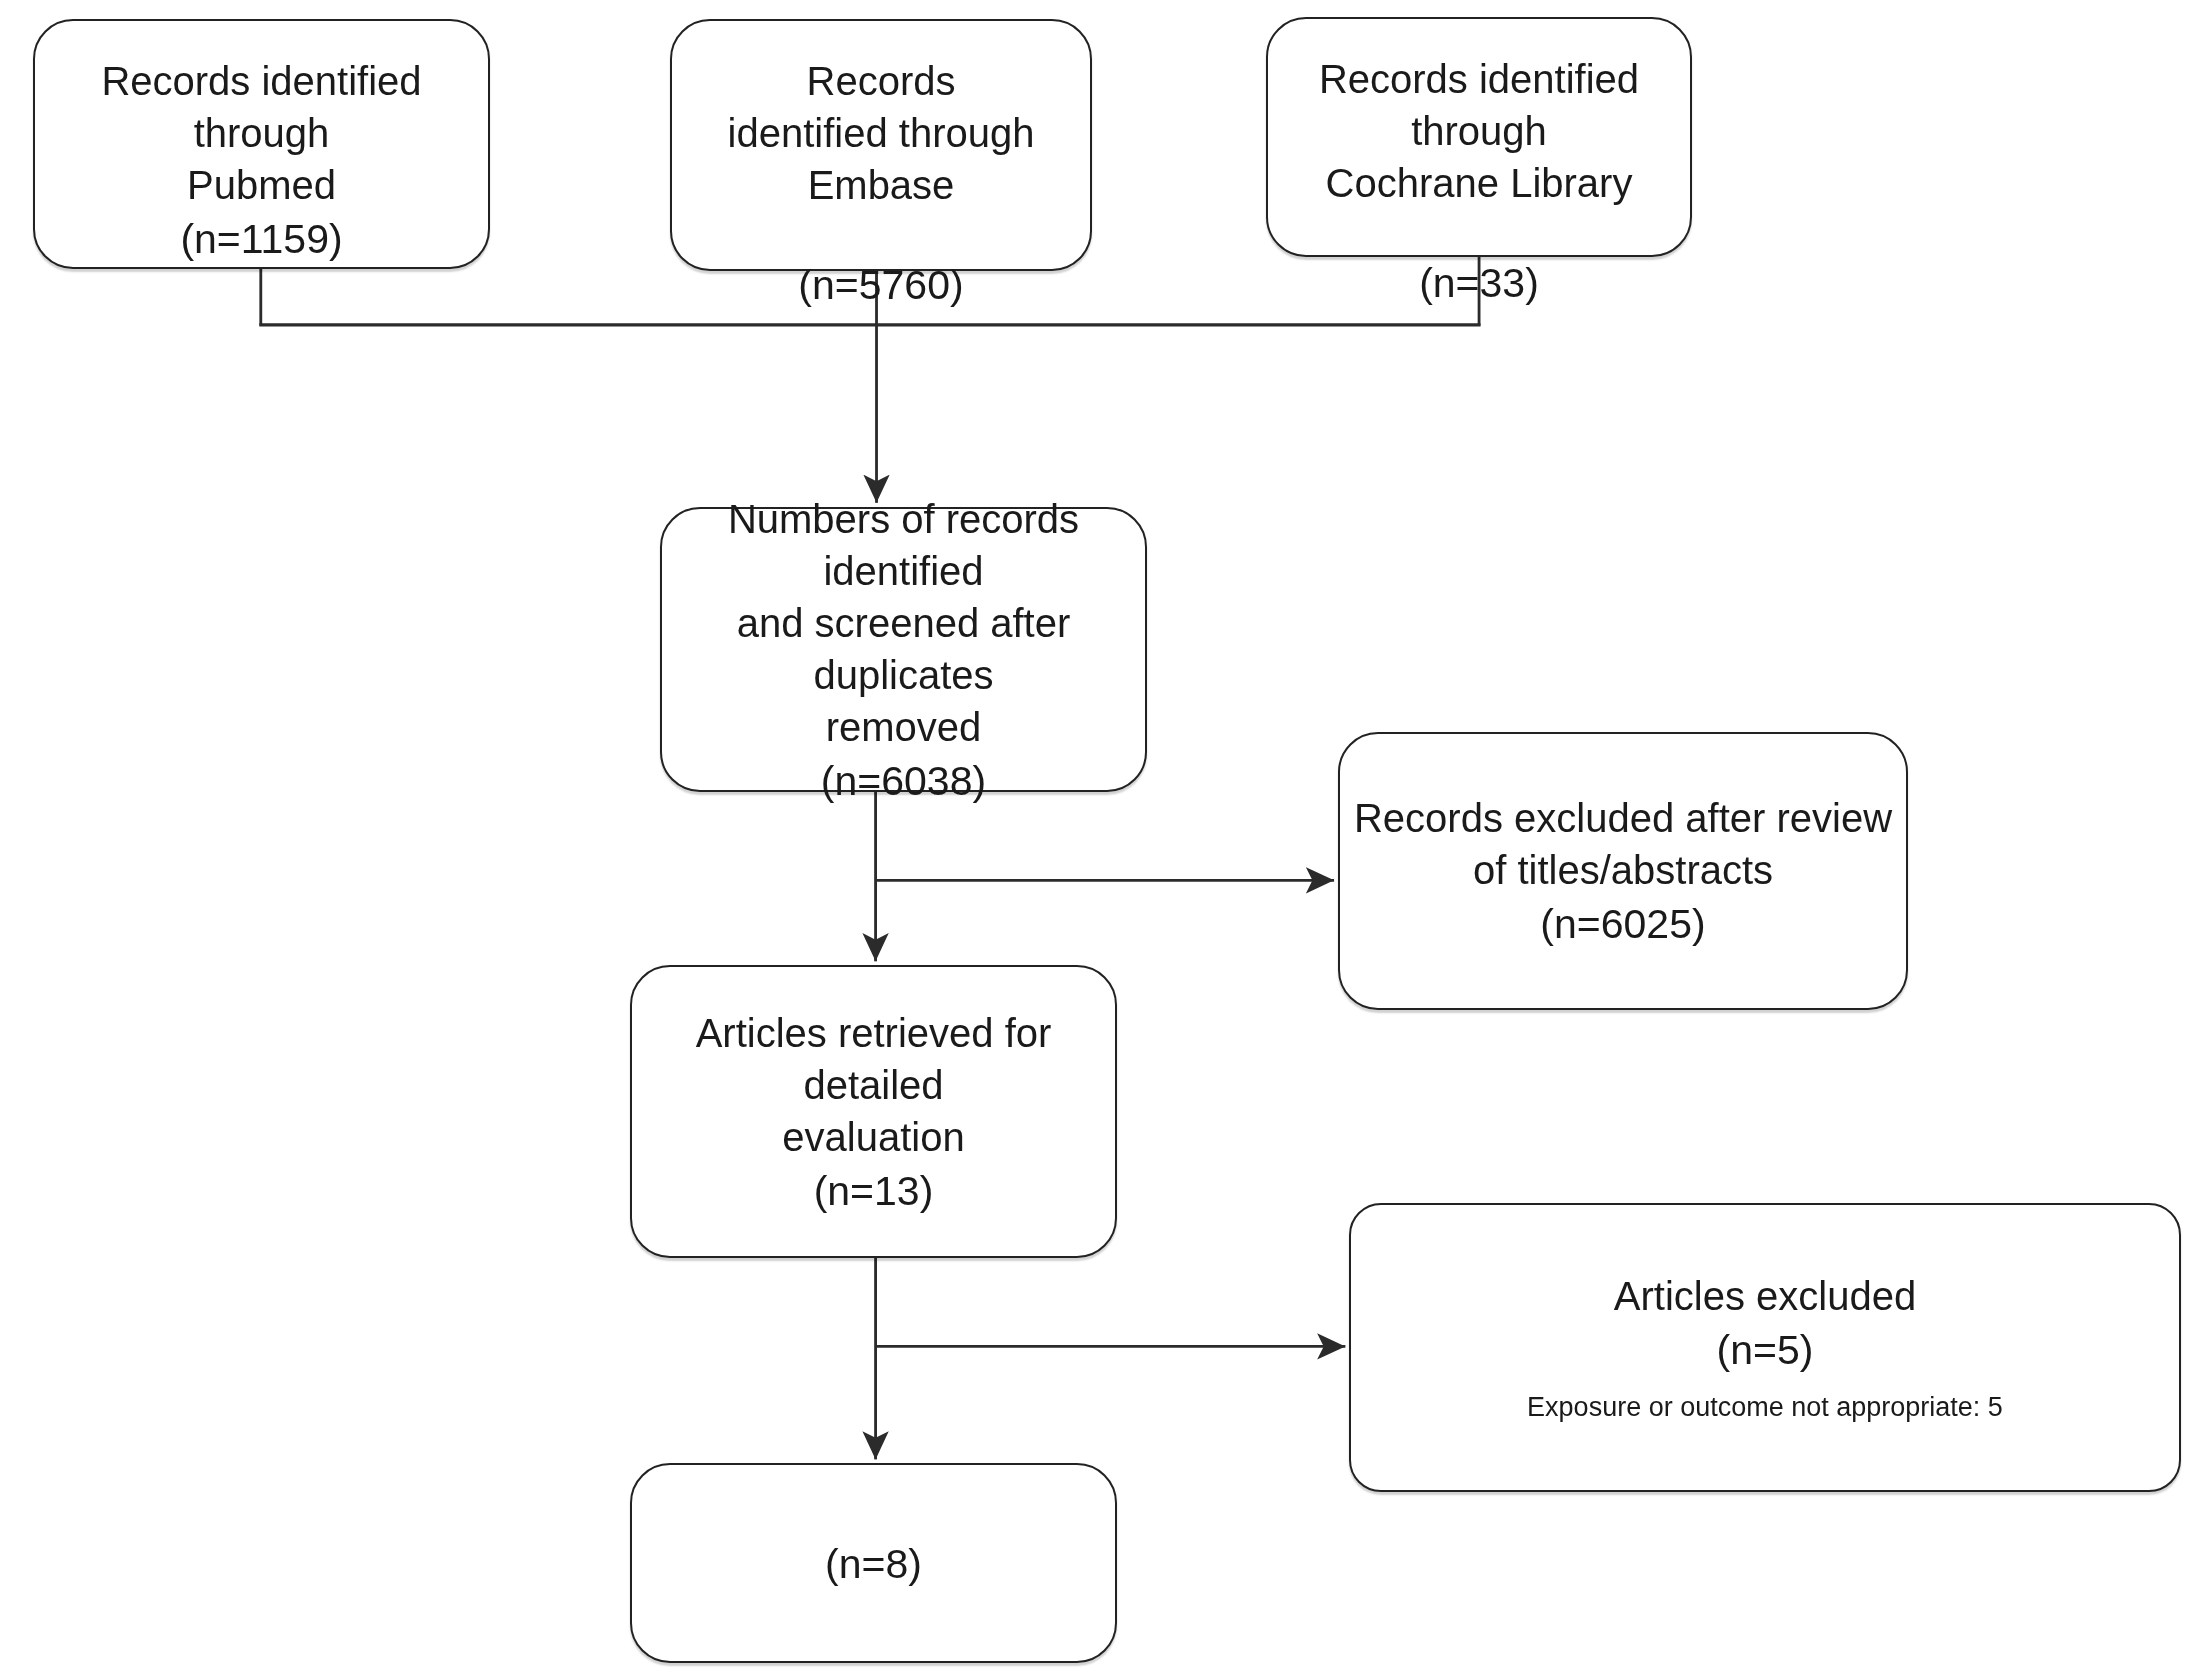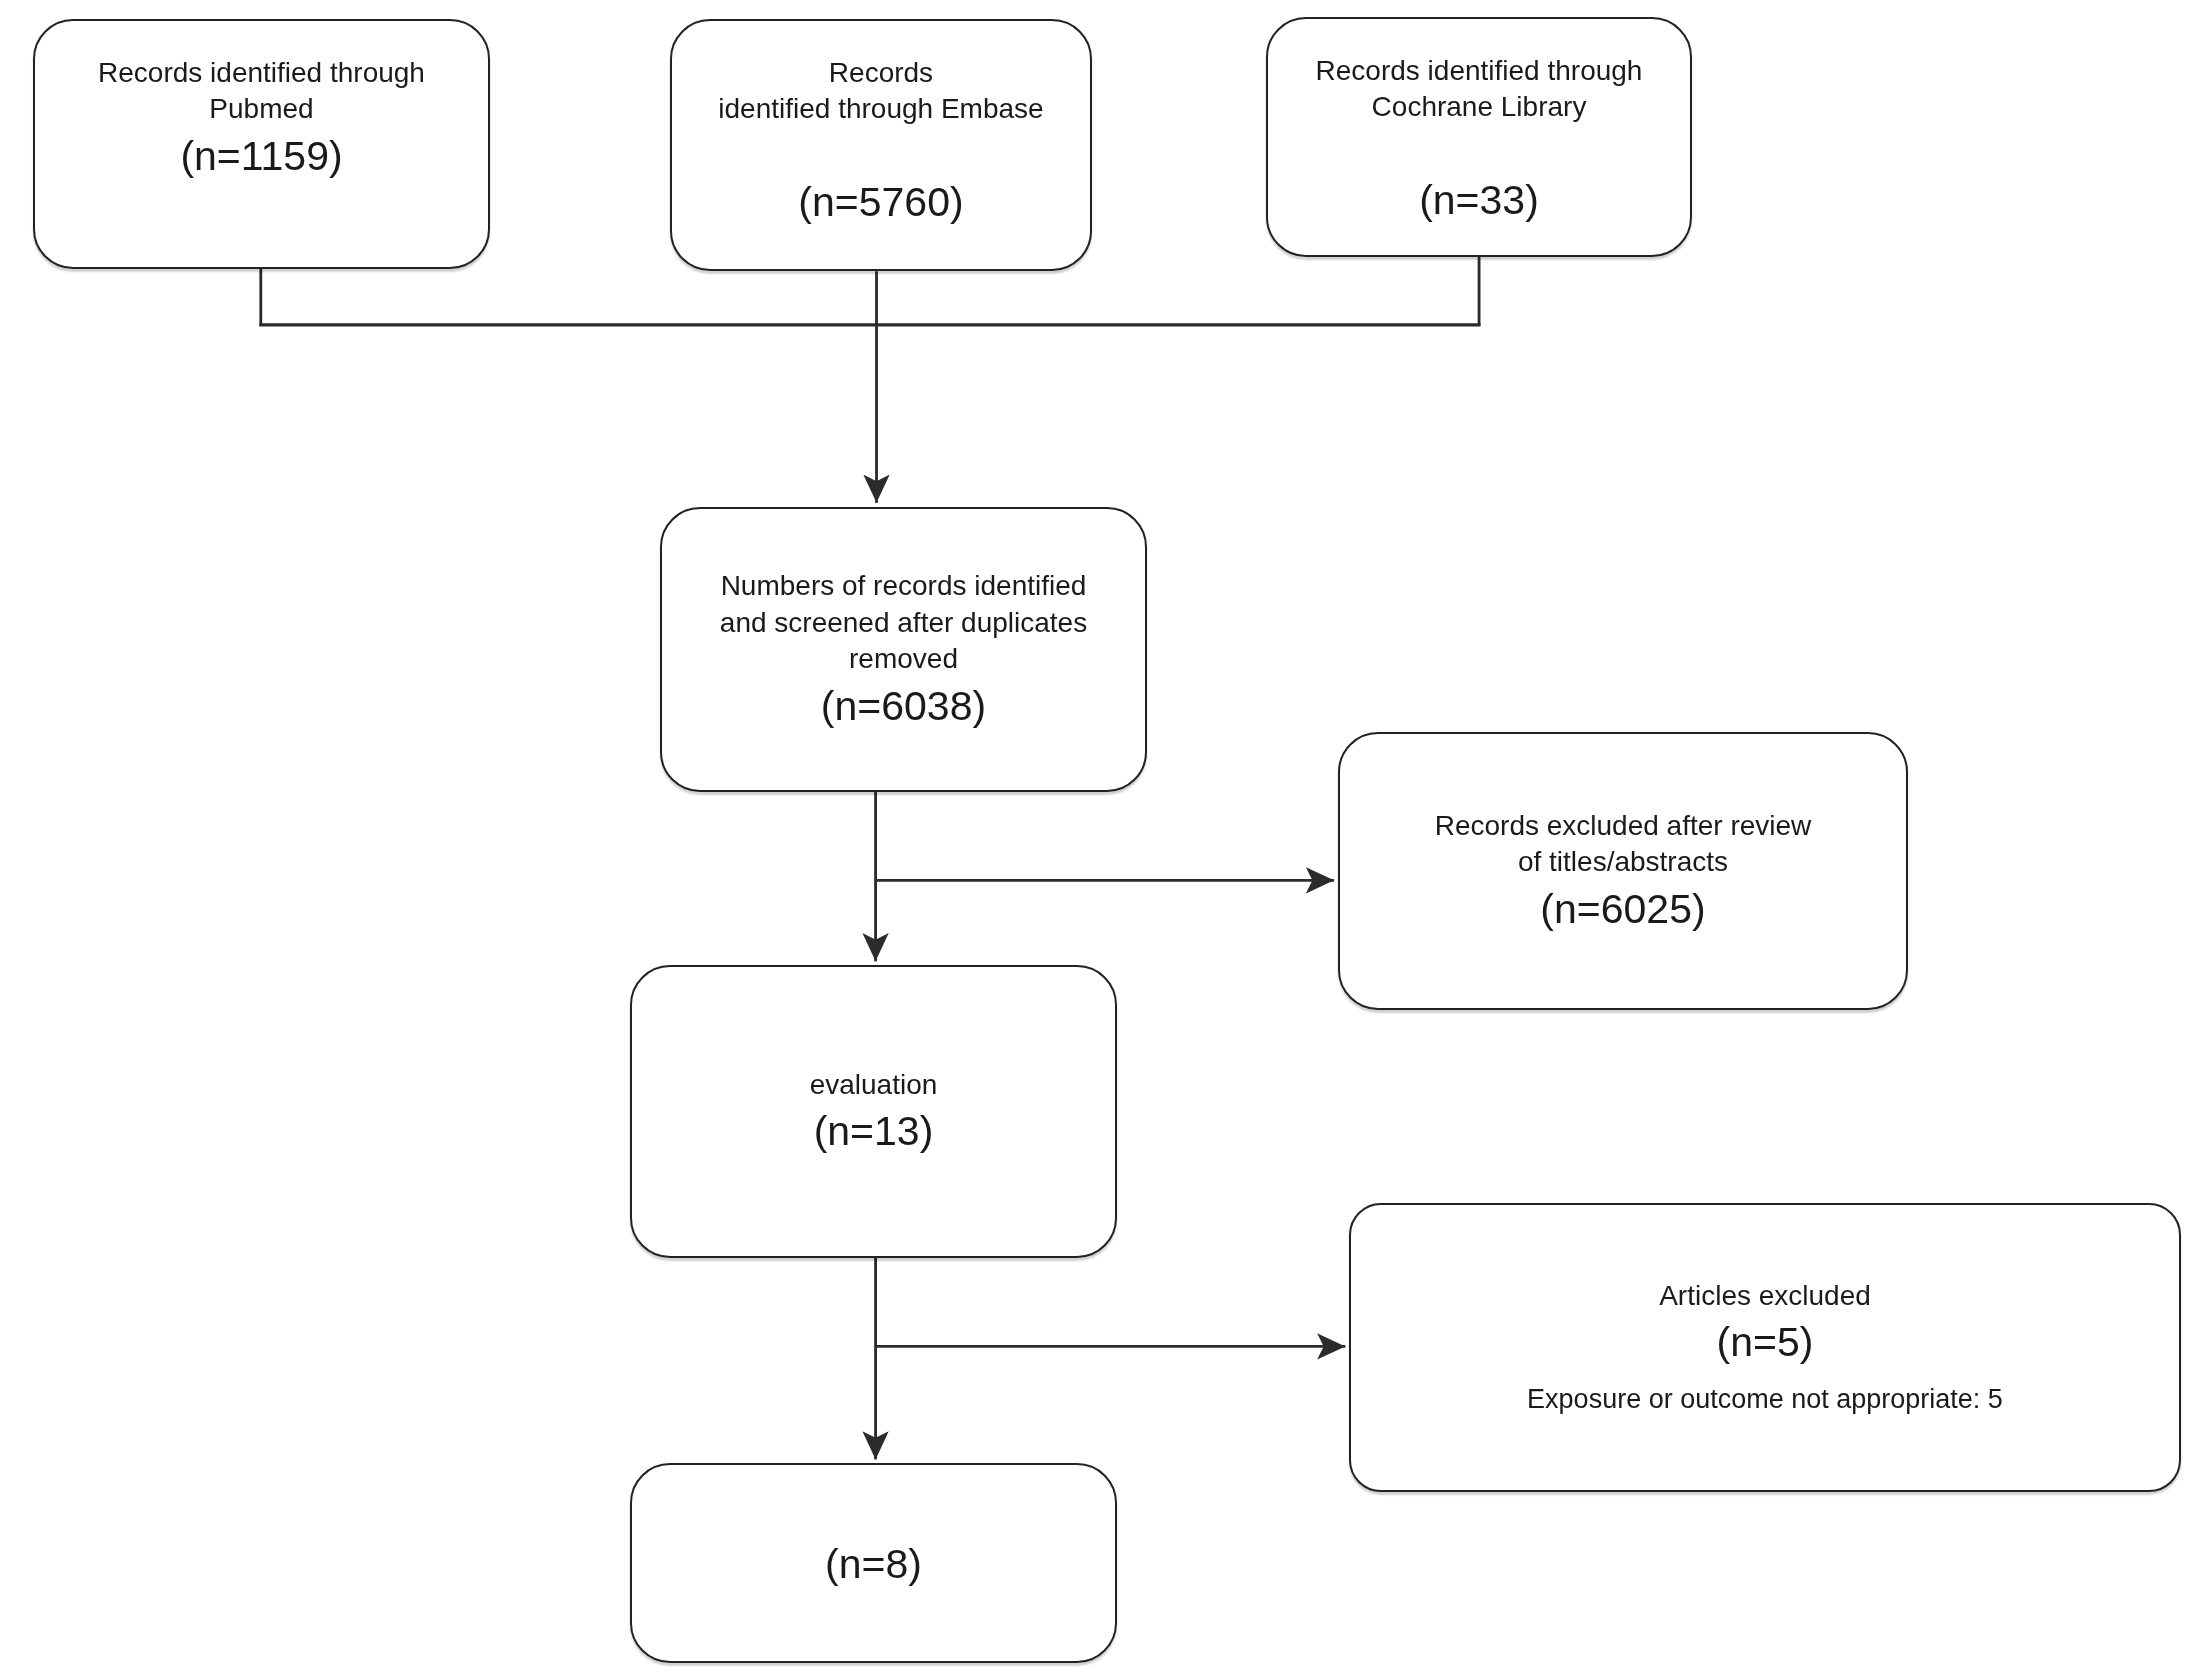--- a/index.html
+++ b/index.html
@@ -23,21 +23,21 @@
     box-sizing: border-box;
     background: #ffffff;
     border: 2.8px solid #222222;
     border-radius: 40px;
     display: flex;
     flex-direction: column;
     align-items: center;
     text-align: center;
     box-shadow: 0 2.8px 1.9px rgba(0,0,0,0.18);
   }
-  .box .line  { display: block; font-size: 28px; line-height: 1.30; }
+  .box .line  { display: block; font-size: 40px; line-height: 1.30; }
   .box .count { display: block; font-size: 41px; line-height: 1.22; margin-top: 3px; }
   .box .note  { display: block; font-size: 27px; line-height: 1.30; margin-top: 15px; }
   .top-align { justify-content: flex-start; padding-top: 34px; }
   .center    { justify-content: center; padding: 9.4px 7.5px; }
   .gap-count .count { margin-top: 49px; }
 
   
   #box-pubmed    { left: 33px;   top: 19px;   width: 457px; height: 250px; }
   #box-embase    { left: 670px;  top: 19px;   width: 422px; height: 252px; }
   #box-cochrane  { left: 1266px; top: 17px;   width: 426px; height: 240px; }
@@ -94,20 +94,21 @@
     <span class="count">(n=6038)</span>
   </div>
 
   <div class="box center" id="box-excluded-titles">
     <span class="line">Records excluded after review</span>
     <span class="line">of titles/abstracts</span>
     <span class="count">(n=6025)</span>
   </div>
 
   <div class="box center" id="box-retrieved">
+    <span class="line">Articles retrieved for detailed</span>
     <span class="line">evaluation</span>
     <span class="count">(n=13)</span>
   </div>
 
   <div class="box center" id="box-articles-excluded">
     <span class="line">Articles excluded</span>
     <span class="count">(n=5)</span>
     <span class="note">Exposure or outcome not appropriate: 5</span>
   </div>
 

